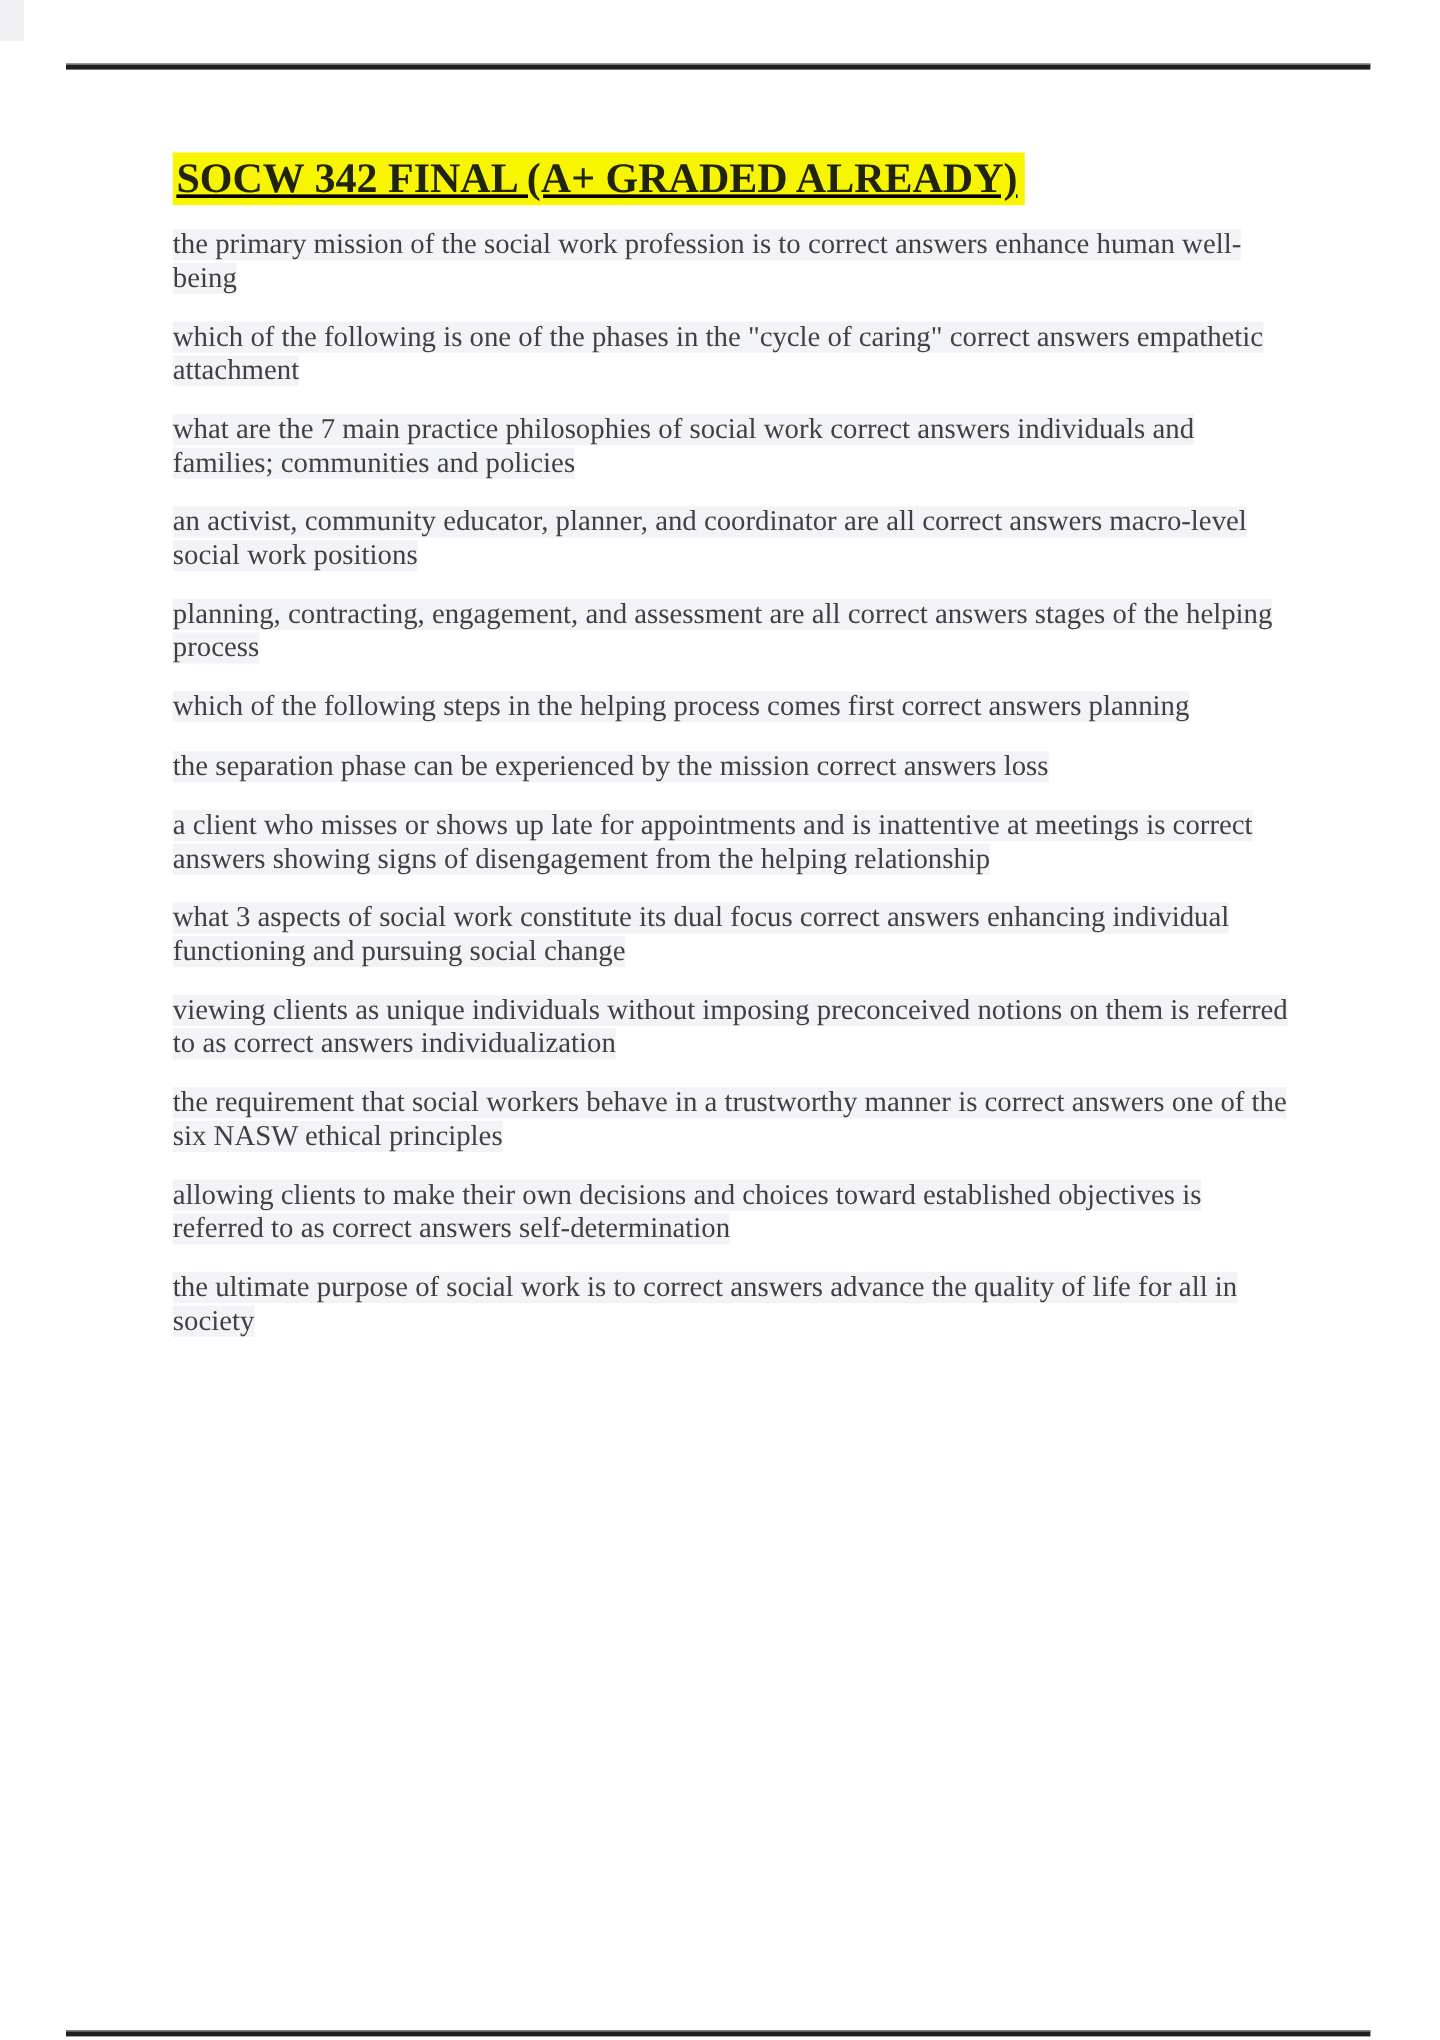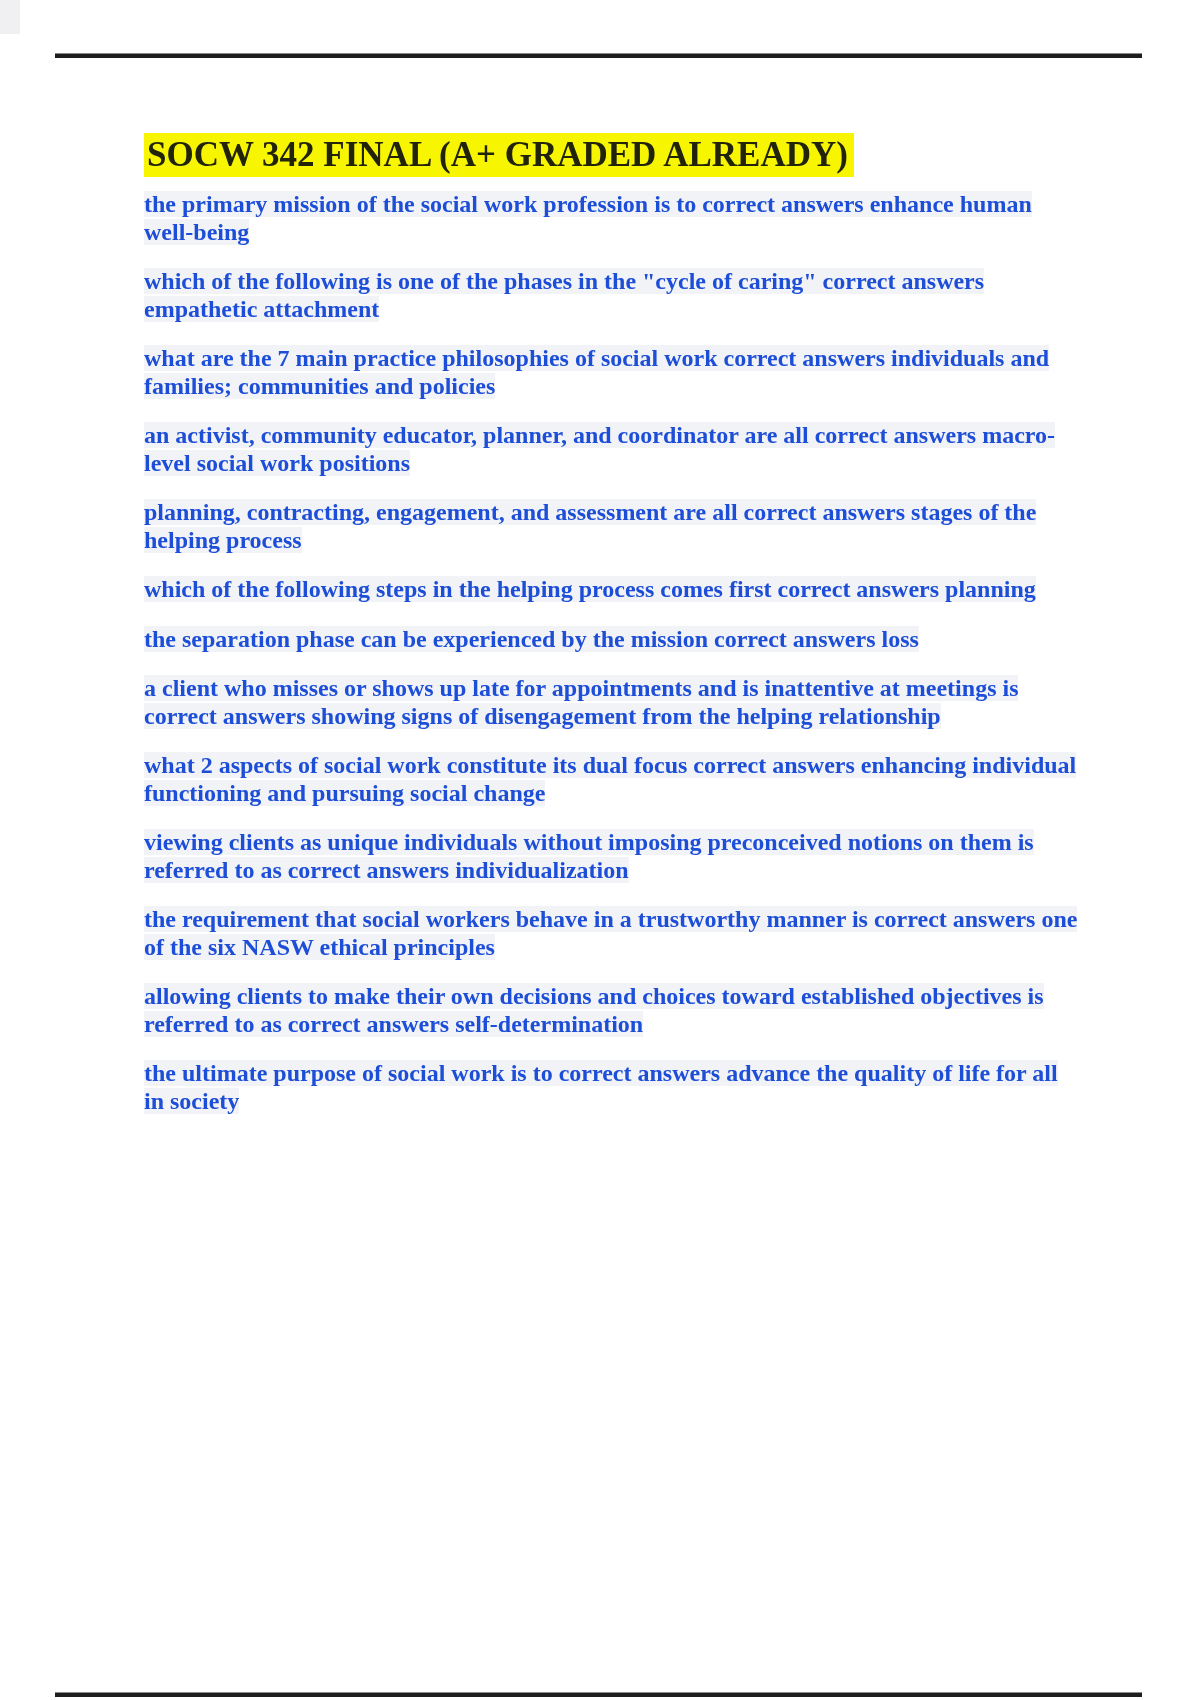--- a/index.html
+++ b/index.html
@@ -34,45 +34,45 @@
   .rule-top { top: 53px; }
   .rule-bottom { top: 1692px; }
   .content {
     position: absolute;
     left: 144px;
     top: 139px;
     width: 934px;
   }
   .title-row {
     display: flex;
-    align-items: center;
+    align-items: flex-end;
     height: 32px;
     margin: 0 0 20px 0;
+    text-decoration: underline;
   }
   .title {
     margin: 0;
     background: #f7f500;
     color: #212409;
     font-size: 35px;
     font-weight: bold;
     line-height: 44px;
     white-space: nowrap;
     padding: 0 6px 0 3px;
     letter-spacing: 0px;
   }
   .title-trail {
     flex: 1;
     background: #f2f2f4;
   }
   .qa-paragraph {
     margin: 0 0 22px 0;
     font-size: 24px;
     line-height: 27.5px;
-    color: #1d4ed8;
-    font-weight: bold;
+    color: #404040;
   }
   .qa-paragraph .hl {
     background: #f2f3f7;
   }
 </style>
 </head>
 <body>
 
 <div class="page">
   <div class="corner-artifact"></div>
@@ -86,21 +86,21 @@
 
     <div class="qa-list">
         <p class="qa-paragraph"><span class="hl">the primary mission of the social work profession is to correct answers enhance human well-being</span></p>
         <p class="qa-paragraph"><span class="hl">which of the following is one of the phases in the "cycle of caring" correct answers empathetic attachment</span></p>
         <p class="qa-paragraph"><span class="hl">what are the 7 main practice philosophies of social work correct answers individuals and families; communities and policies</span></p>
         <p class="qa-paragraph"><span class="hl">an activist, community educator, planner, and coordinator are all correct answers macro-level social work positions</span></p>
         <p class="qa-paragraph"><span class="hl">planning, contracting, engagement, and assessment are all correct answers stages of the helping process</span></p>
         <p class="qa-paragraph"><span class="hl">which of the following steps in the helping process comes first correct answers planning</span></p>
         <p class="qa-paragraph"><span class="hl">the separation phase can be experienced by the mission correct answers loss</span></p>
         <p class="qa-paragraph"><span class="hl">a client who misses or shows up late for appointments and is inattentive at meetings is correct answers showing signs of disengagement from the helping relationship</span></p>
-        <p class="qa-paragraph"><span class="hl">what 2 aspects of social work constitute its dual focus correct answers enhancing individual functioning and pursuing social change</span></p>
+        <p class="qa-paragraph"><span class="hl">what 3 aspects of social work constitute its dual focus correct answers enhancing individual functioning and pursuing social change</span></p>
         <p class="qa-paragraph"><span class="hl">viewing clients as unique individuals without imposing preconceived notions on them is referred to as correct answers individualization</span></p>
         <p class="qa-paragraph"><span class="hl">the requirement that social workers behave in a trustworthy manner is correct answers one of the six NASW ethical principles</span></p>
         <p class="qa-paragraph"><span class="hl">allowing clients to make their own decisions and choices toward established objectives is referred to as correct answers self-determination</span></p>
         <p class="qa-paragraph"><span class="hl">the ultimate purpose of social work is to correct answers advance the quality of life for all in society</span></p>
       </div>
   </div>
 
   <div class="rule rule-bottom"></div>
 </div>
 

